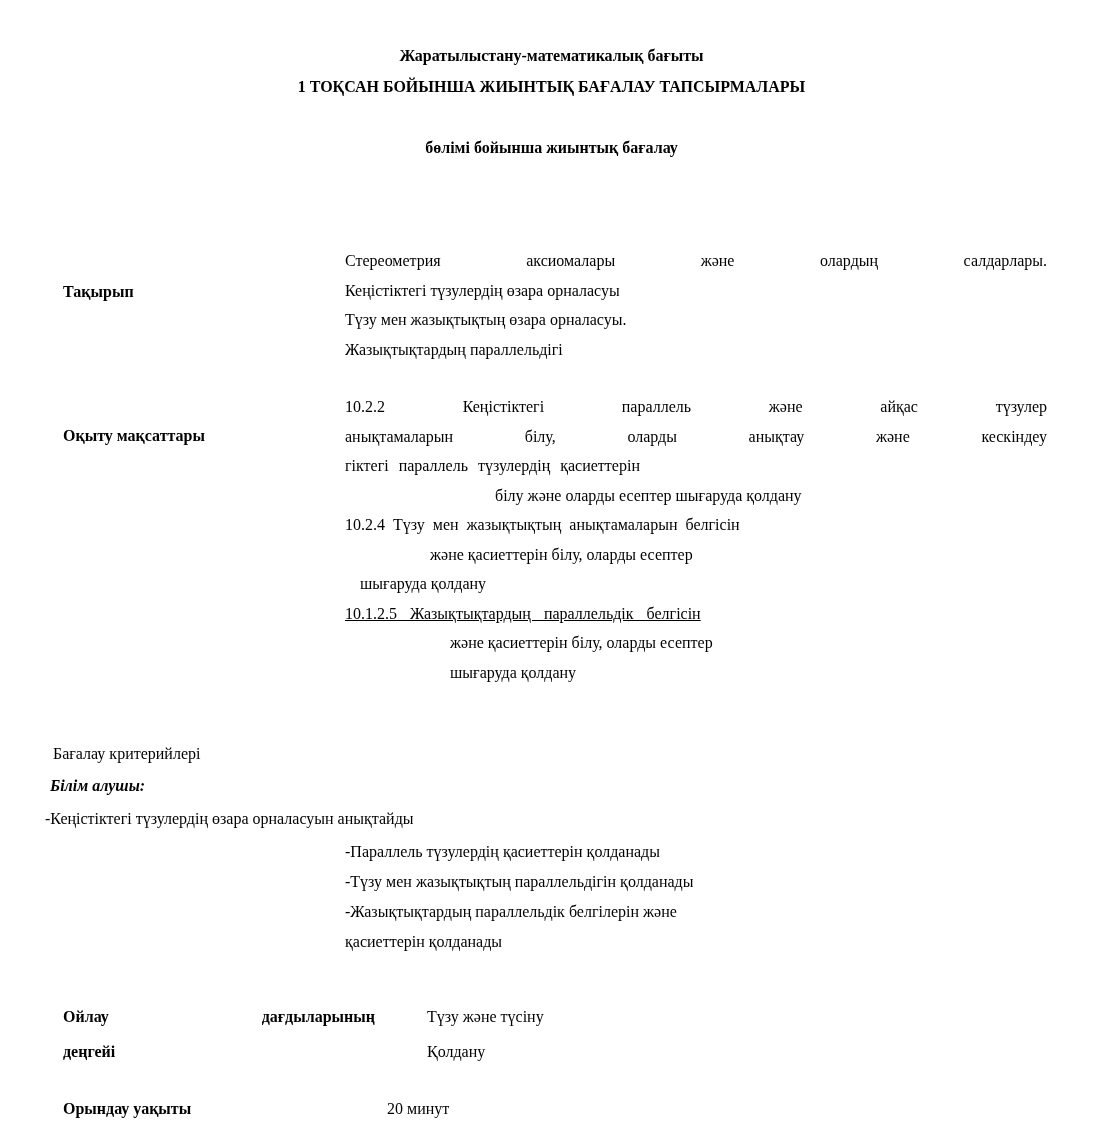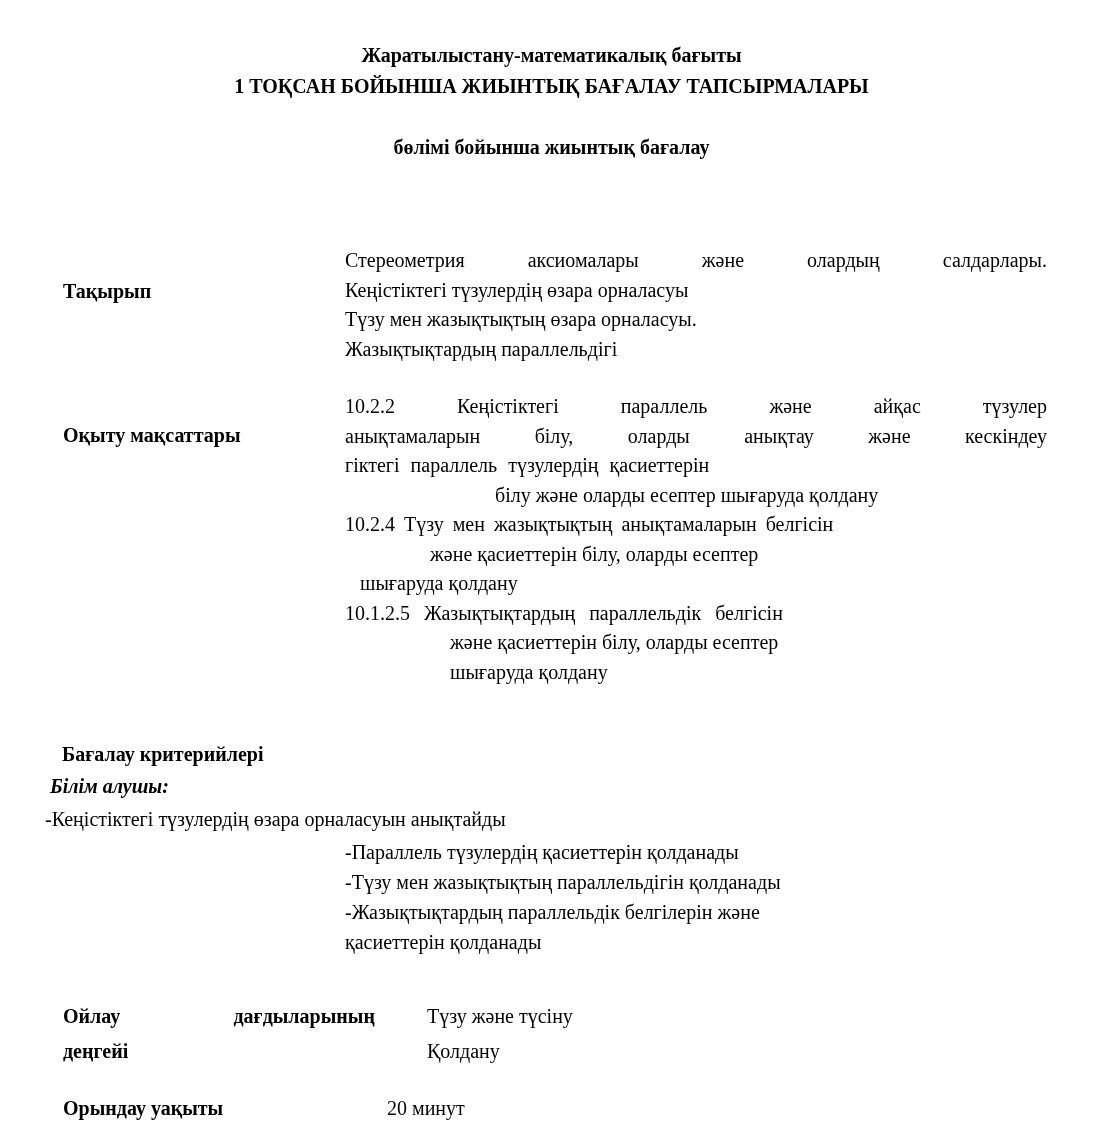--- a/index.html
+++ b/index.html
@@ -7,21 +7,21 @@
     padding: 0;
     background: #ffffff;
   }
   .page {
     position: relative;
     width: 1103px;
     height: 1129px;
     background: #ffffff;
     color: #000000;
     font-family: "Liberation Serif", "DejaVu Serif", serif;
-    font-size: 20px;
+    font-size: 16px;
     overflow: hidden;
   }
 
   
   .doc-header {
     position: absolute;
     top: 40px;
     left: 0;
     width: 100%;
     text-align: center;
@@ -55,32 +55,32 @@
     width: 702px;
     line-height: 29.5px;
   }
   .topic-content { top: 246px; }
   .obj-content   { top: 392px; }
 
   .c-line { display: block; }
   .stretch { text-align: justify; text-align-last: justify; }
   .ws4 { word-spacing: 4px; }
   .ws6 { word-spacing: 6px; }
-  .ws9 { word-spacing: 9px; }
+  .ws9 { word-spacing: 9px; text-decoration: underline; }
   .ind15  { padding-left: 15px; }
   .ind85  { padding-left: 85px; }
   .ind105 { padding-left: 105px; }
   .ind150 { padding-left: 150px; }
 
   
   .crit-heading {
     position: absolute;
-    left: 62px;
+    left: 53px;
     top: 739px;
-    font-weight: bold;
+    font-weight: normal;
     line-height: 30px;
   }
   .crit-sub {
     position: absolute;
     left: 50px;
     top: 771px;
     font-weight: bold;
     font-style: italic;
     line-height: 30px;
   }

